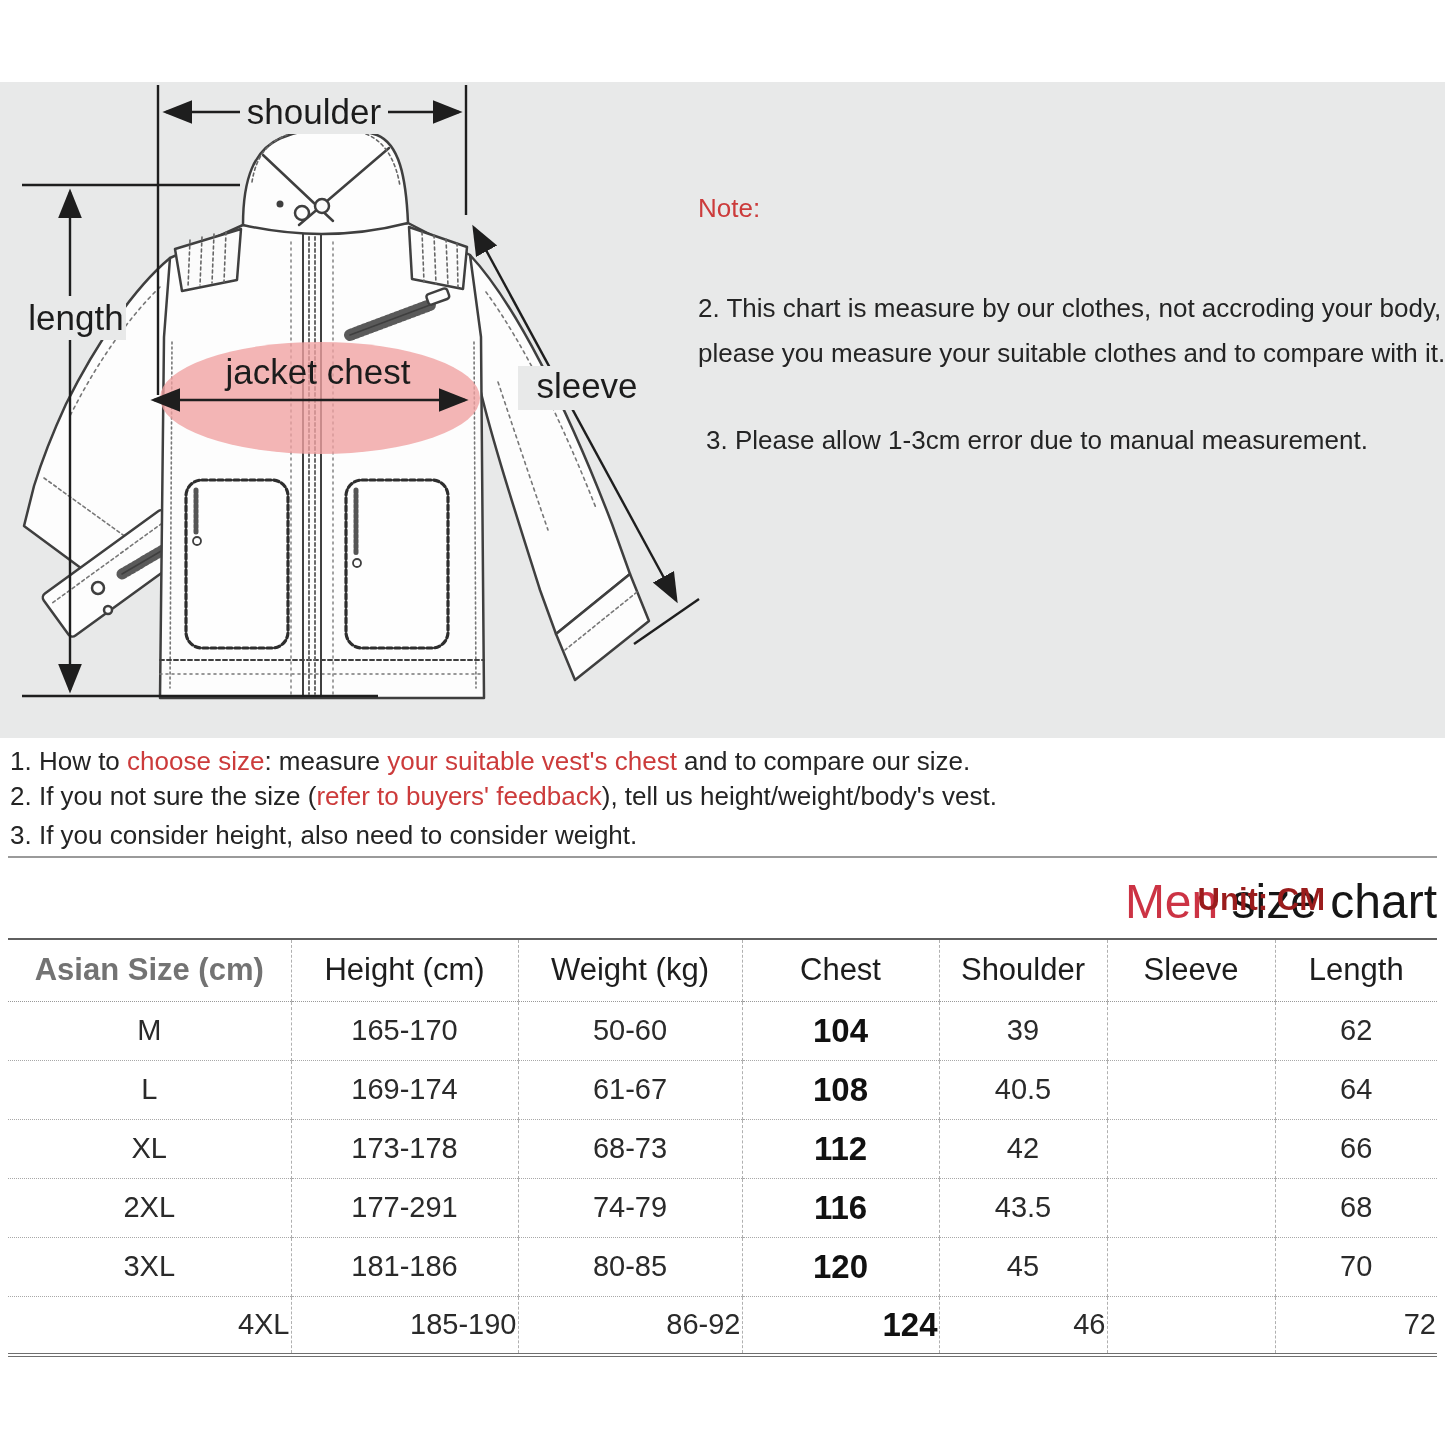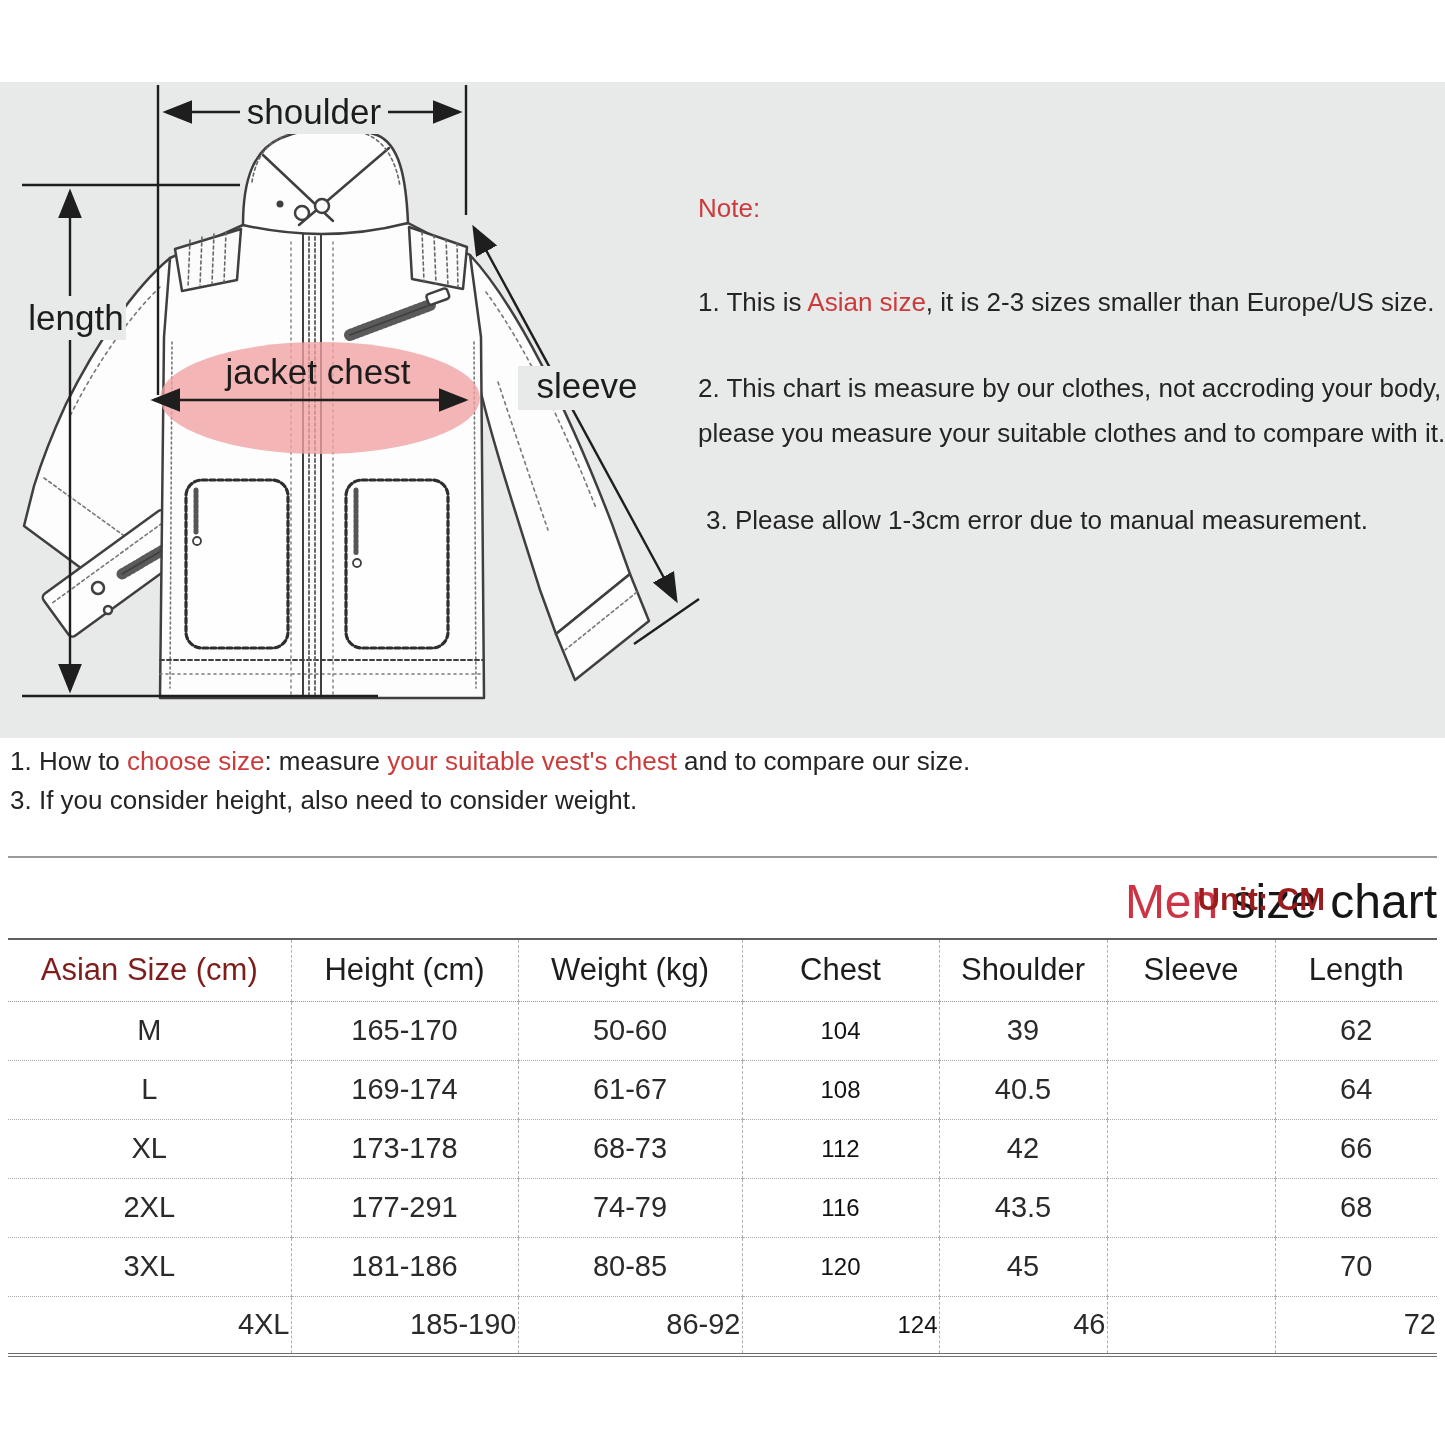--- a/index.html
+++ b/index.html
@@ -29,25 +29,25 @@
   .chart-title .hl{color:#cc3344;}
   .unit-label{position:absolute;right:112px;top:24px;font-size:31px;font-weight:bold;color:#9a1c1c;}
 
   table.size-table{width:1429px;border-collapse:collapse;table-layout:fixed;
                    border-top:2px solid #5f5f5f;border-bottom:4px double #6f6f6f;}
   .size-table th,.size-table td{text-align:center;vertical-align:middle;
                    border-right:1px dashed #b0b0b0;font-weight:normal;}
   .size-table th:last-child,.size-table td:last-child{border-right:none;}
   .size-table thead tr{height:62px;}
   .size-table thead th{font-size:31px;color:#1d1d1d;border-bottom:1px dotted #999;}
-  .size-table thead th.size-col{color:#7f1d1d;}
+  .size-table thead th.size-col{color:#737373;font-weight:bold;}
   .size-table tbody tr{height:59px;}
   .size-table tbody td{font-size:29px;color:#2a2a2a;border-bottom:1px dotted #a8a8a8;}
   .size-table tbody tr:last-child td{border-bottom:none;text-align:right;}
-  .size-table td.chest-col{font-weight:normal;font-size:24px;color:#111;}
+  .size-table td.chest-col{font-weight:bold;font-size:33px;color:#111;}
 </style>
 </head>
 <body>
 
 <div class="top-section">
 
   <svg class="diagram-svg" width="700" height="656" viewBox="0 0 700 656">
     <defs>
       <marker id="arr" markerWidth="13" markerHeight="11" refX="11" refY="5.5" orient="auto-start-reverse">
         <path d="M0,0.5 L12.5,5.5 L0,10.5 Z" fill="#1e1e1e"></path>
@@ -162,28 +162,28 @@
     </g>
 
     <text x="314" y="42" text-anchor="middle">shoulder</text>
     <text x="76" y="248" text-anchor="middle">length</text>
     <text x="318" y="302" text-anchor="middle" font-size="36">jacket chest</text>
     <text x="587" y="316" text-anchor="middle">sleeve</text>
   </svg>
 
   <div class="notes">
     <p class="note-title">Note:</p>
-    <p class="note-item1"><span>1. This is </span><span class="red">Asian size</span><span>, it is 2-3 sizes smaller than Europe/US size.</span></p>
     <p class="note-item2"><span>2. This chart is measure by our clothes, not accroding your body,</span><br><span>please you measure your suitable clothes and to compare with it.</span></p>
     <p class="note-item3">3. Please allow 1-3cm error due to manual measurement.</p>
   </div>
 </div>
 
 <div class="instructions">
   <div><span>1. How to </span><span class="red">choose size</span><span>: measure </span><span class="red">your suitable vest's chest</span><span> and to compare our size.</span></div>
+  <div><span>2. If you not sure the size (</span><span class="red">refer to buyers' feedback</span><span>), tell us height/weight/body's vest.</span></div>
   <div class="instr-line3">3. If you consider height, also need to consider weight.</div>
 </div>
 
 <div class="table-section">
   <div class="title-row">
     <div class="chart-title"><span class="hl">Men</span><span> size chart</span></div>
     <div class="unit-label">Unit: CM</div>
   </div>
 
   <table class="size-table">

